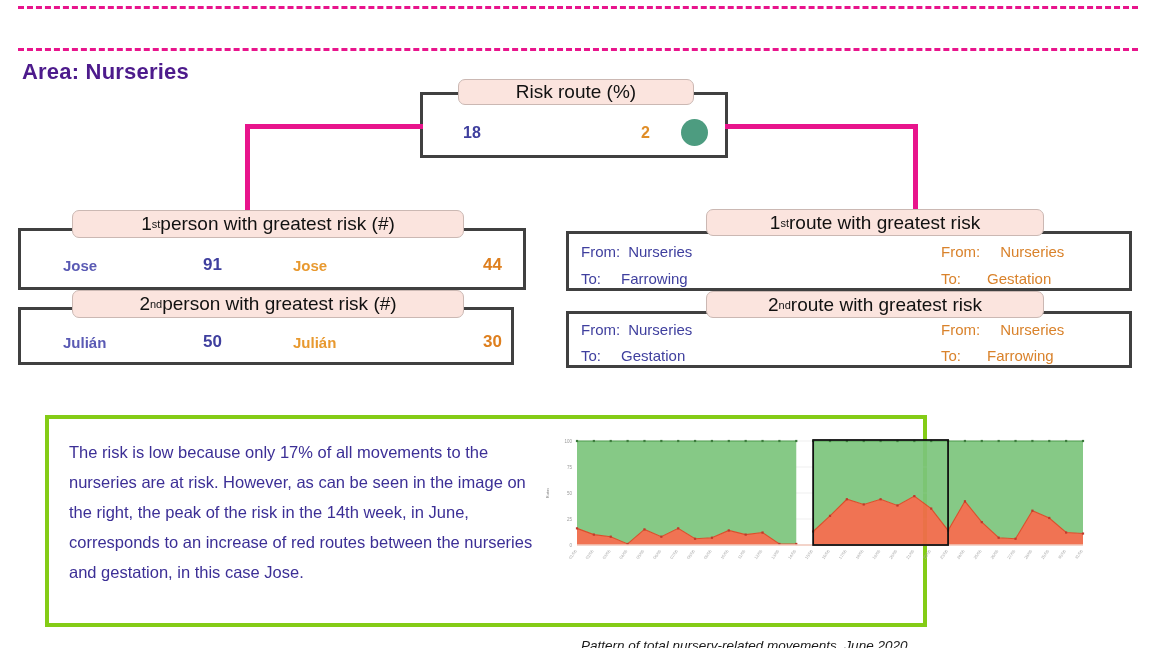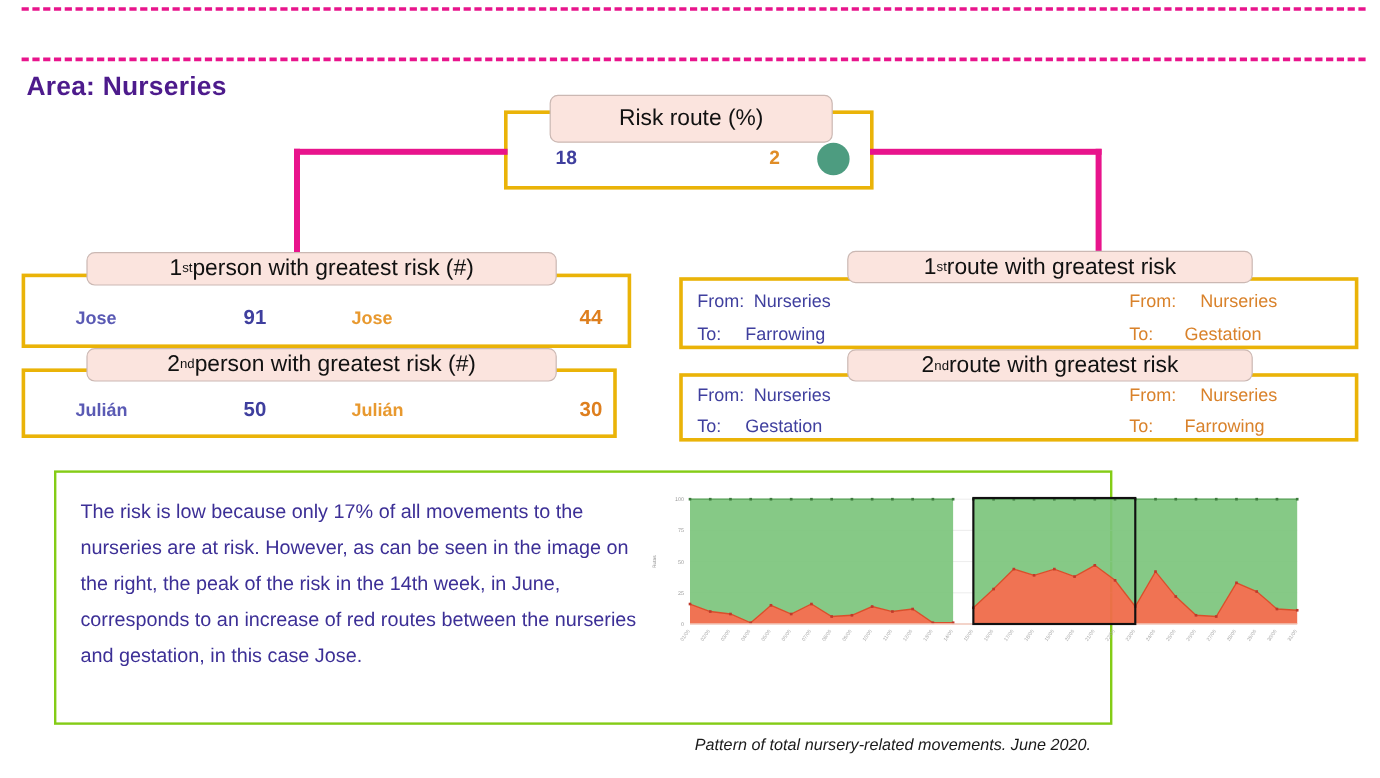--- a/index.html
+++ b/index.html
@@ -19,36 +19,36 @@
   .hdr .rule.bot{top:42px;}
   .hdr .title{
     position:absolute;left:22px;top:9px;
     font-size:22px;font-weight:bold;color:#4d1b8c;letter-spacing:.2px;
     white-space:nowrap;
     margin-top:44px;
   }
 
   
   .card{position:absolute;box-sizing:border-box;
-    border:3px solid #eab308;background:#ffffff;text-decoration:underline;}
+    border:3px solid #404040;background:#ffffff;text-decoration:underline;}
   .tab{
     position:absolute;box-sizing:border-box;
     background:#fbe4de;border:1px solid #cbb8b3;border-radius:7px;
     text-align:center;color:#111;white-space:nowrap;
     display:flex;align-items:center;justify-content:center;
     font-size:19px;z-index:4;
   }
   .tab sup{font-size:11px;vertical-align:super;line-height:0;}
 
   
   .wire{position:absolute;background:#e8148c;z-index:1;}
 
   
   #risk-box{left:420px;top:92px;width:308px;height:66px;}
-  #risk-tab{left:458px;top:79px;width:236px;height:40px;}
+  #risk-tab{left:458px;top:79px;width:236px;height:26px;}
   .riskval{position:absolute;top:29px;font-size:16px;font-weight:bold;}
   .riskval.blue{left:40px;color:#3f3f9e;}
   .riskval.orange{left:218px;color:#e08d27;}
   .dot{
     position:absolute;left:258px;top:24px;width:27px;height:27px;
     border-radius:50%;background:#4d9c80;
   }
 
   
   #p1-box{left:18px;top:228px;width:508px;height:62px;}
@@ -79,22 +79,22 @@
   .rto-l{left:12px;}
   .rfrom-r{left:372px;}
   .rto-r{left:372px;}
   .row-a{top:9px;}
   .row-b{top:36px;}
   .gap-s{display:inline-block;width:8px;}
   .gap-m{display:inline-block;width:20px;}
   .gap-l{display:inline-block;width:26px;}
 
   
-  #panel{position:absolute;left:45px;top:392px;width:882px;height:212px;
-    box-sizing:border-box;border:2px solid #84cc16;background:#fff;}
+  #panel{position:absolute;left:45px;top:415px;width:882px;height:212px;
+    box-sizing:border-box;border:4px solid #84cc16;background:#fff;}
   #ptext{position:absolute;left:20px;top:18px;width:470px;
     font-size:16.5px;line-height:30px;color:#3c2f96;}
   #ptext p{margin:0;}
 
   
   #chart-wrap{position:absolute;left:490px;top:14px;width:550px;height:185px;}
   #chart-svg{display:block;}
   #chart-caption{position:absolute;left:42px;top:160px;font-size:13.5px;
     font-style:italic;color:#1a1a1a;white-space:nowrap;margin-top:45px;}
   .axis-title{font-size:4px;fill:#8a8a8a;}

